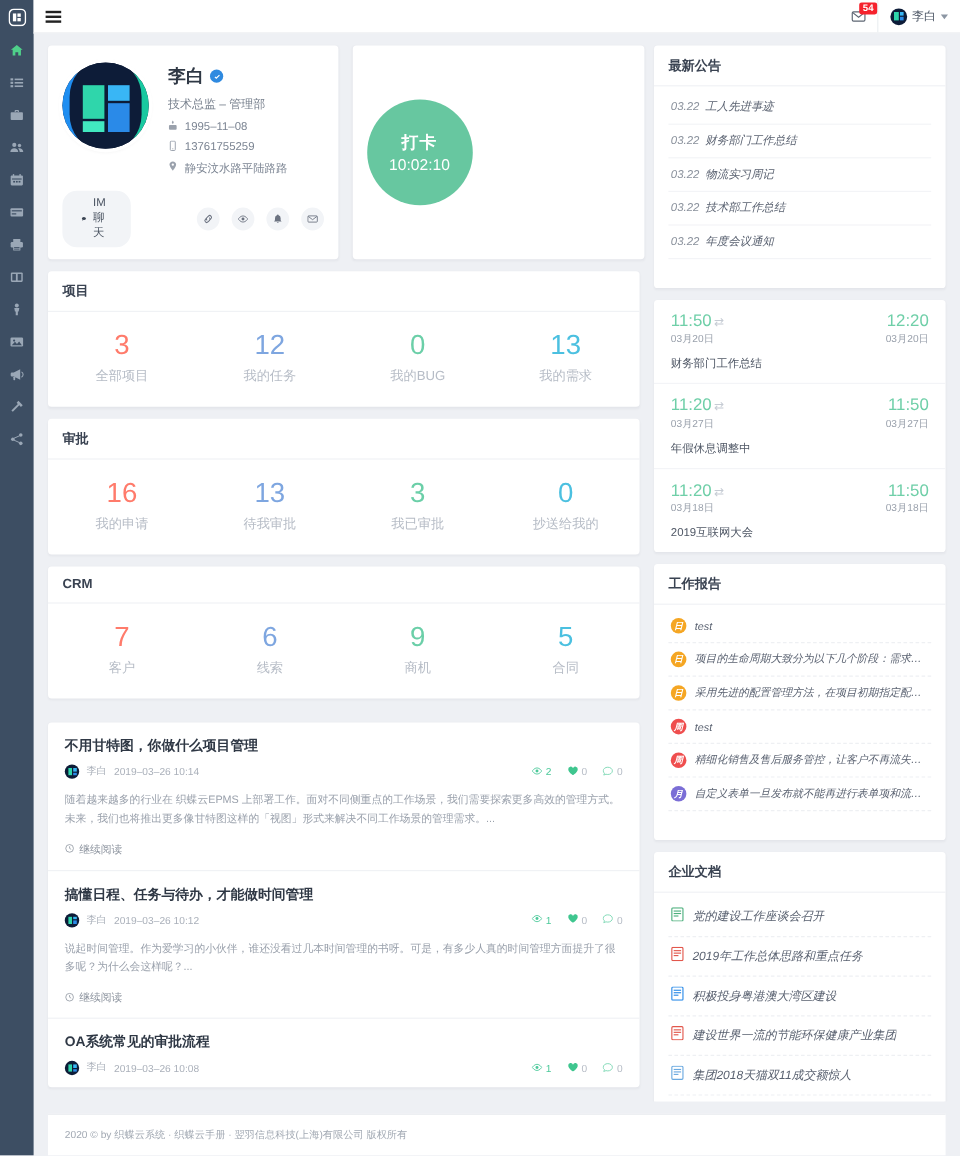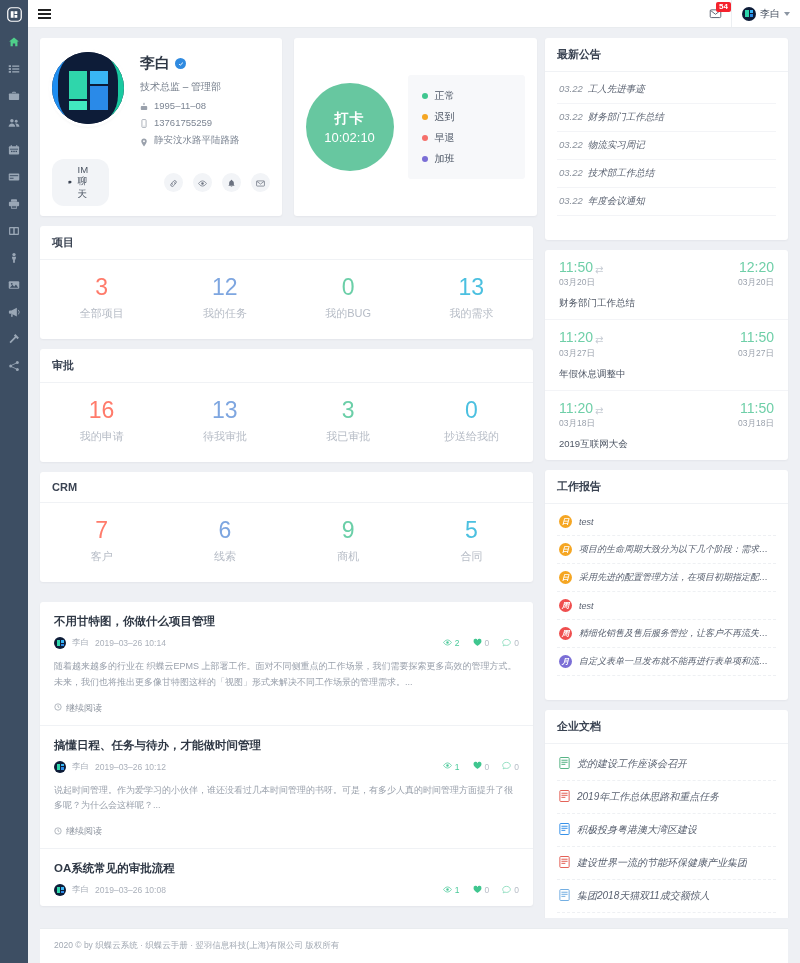--- a/index.html
+++ b/index.html
@@ -99,21 +99,21 @@
 
   .profile-info { flex: 1; min-width: 0; padding-top: 2px; }
   .profile-name-row { display: flex; align-items: center; gap: 5px; }
   .profile-name { font-size: 15px; font-weight: bold; color: #2f3845; }
   .verify-dot {
     width: 11px; height: 11px; border-radius: 50%; background: #2f8ae0;
     display: flex; align-items: center; justify-content: center;
   }
   .profile-title { font-size: 10px; color: #767f8c; margin-top: 7px; }
   .profile-line { font-size: 9.5px; color: #7c8593; margin-top: 6px; display: flex;
-    align-items: flex-end; gap: 6px; }
+    align-items: flex-start; gap: 6px; }
   .profile-line svg { flex: 0 0 auto; }
 
   .profile-actions { display: flex; align-items: center; margin-top: 12px; gap: 0; }
   .im-btn {
     background: #f2f4f7; border-radius: 12px; padding: 5px 16px; font-size: 9.5px;
     color: #4b5462; display: flex; align-items: center; gap: 5px; cursor: pointer;
   }
   .circle-btns { display: flex; gap: 10px; margin-left: 55px; }
   .circle-btn {
     width: 19px; height: 19px; border-radius: 50%; background: #f2f4f7;
@@ -457,38 +457,20 @@
    </div>
                 </div>
             </div>
           </section>
 
           <section class="card punch-card">
             <div class="punch-circle">
               <div class="punch-label">打卡</div>
               <div class="punch-time">10:02:10</div>
             </div>
-            <div class="legend" id="punch-legend">
-                <div class="legend-item">
-     <span class="legend-dot" style="background:#3fc68f"></span>
-     <span>正常</span>
-   </div>
-                <div class="legend-item">
-     <span class="legend-dot" style="background:#f5a623"></span>
-     <span>迟到</span>
-   </div>
-                <div class="legend-item">
-     <span class="legend-dot" style="background:#f5706b"></span>
-     <span>早退</span>
-   </div>
-                <div class="legend-item">
-     <span class="legend-dot" style="background:#7b6ed6"></span>
-     <span>加班</span>
-   </div>
-              </div>
           </section>
         </div>
 
         <div id="stat-sections">
             <section class="card" style="margin-bottom:10px">
      <div class="card-head">项目</div>
      <div class="stat-row">
        <div class="stat-cell">
             <div class="stat-num" style="color:#ff7b6b">3</div>
             <div class="stat-lbl">全部项目</div>

